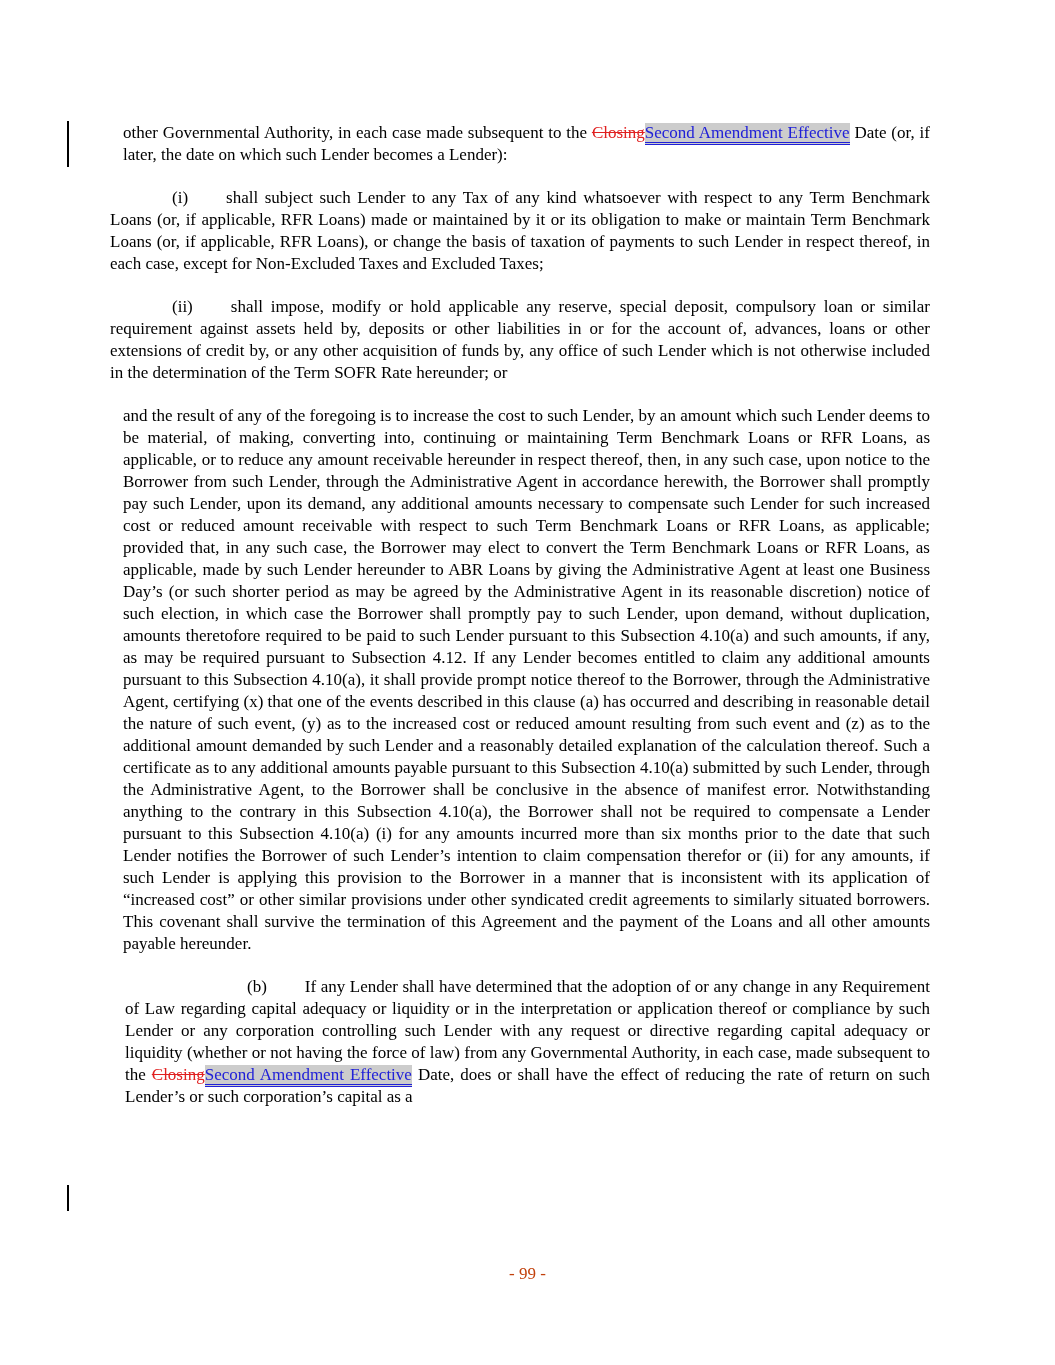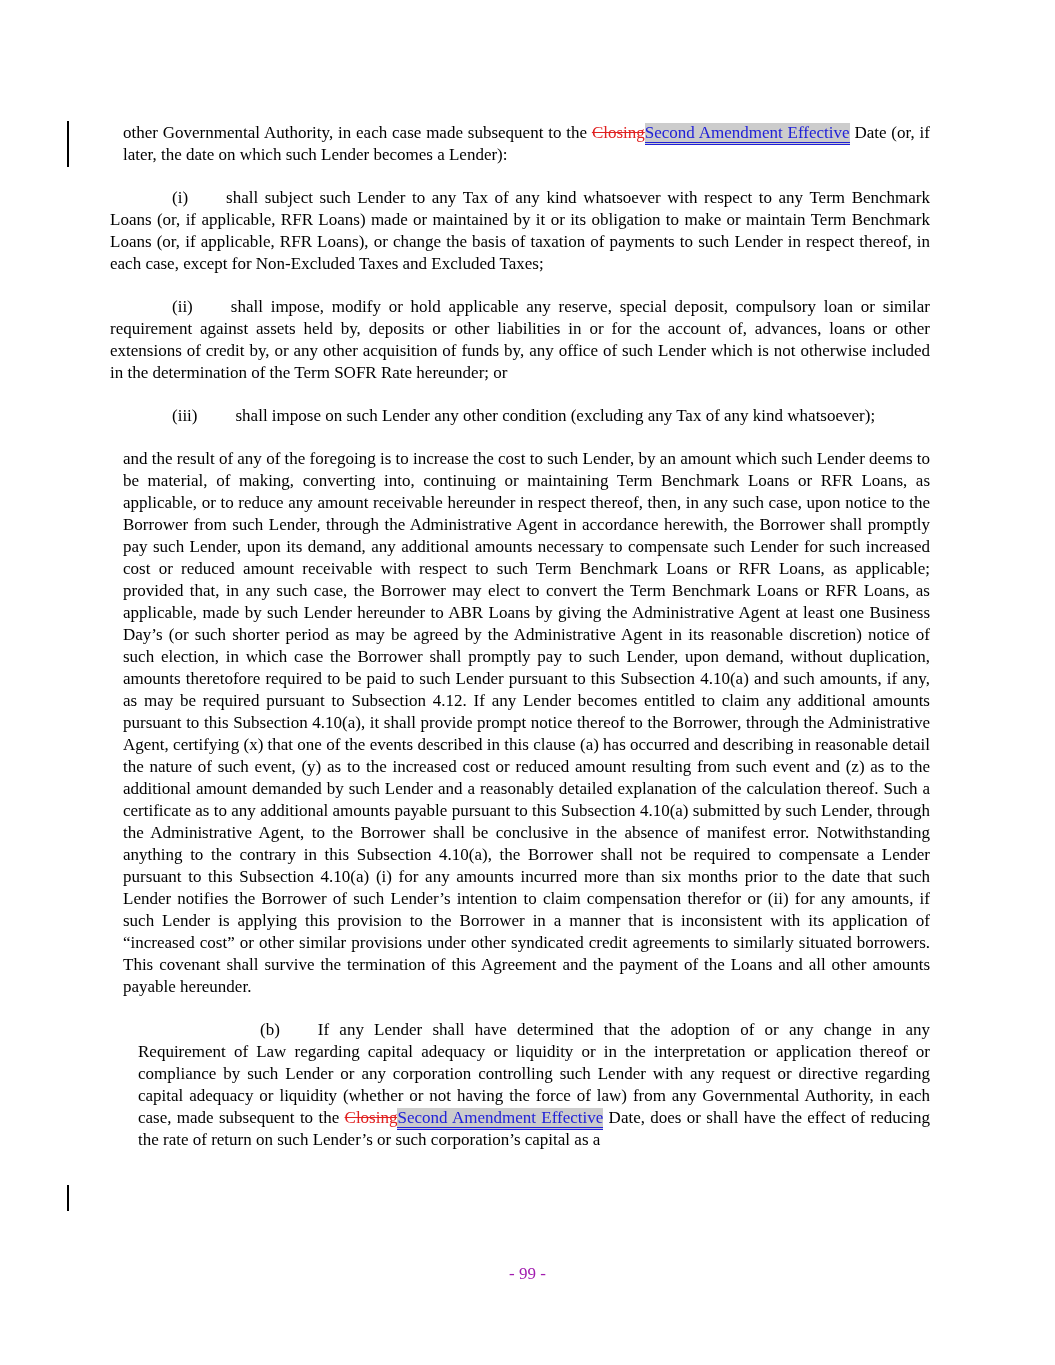--- a/index.html
+++ b/index.html
@@ -10,21 +10,21 @@
     font-family:"Liberation Serif", "DejaVu Serif", serif;
     font-size:17px; line-height:22px; color:#000;
     overflow:hidden;
   }
   .content {
     position:absolute; left:110px; top:122px; width:820px;
   }
   .para { text-align:justify; margin:0 0 21px 0; }
   .para.flush-indent { margin-left:13px; }
   .para.clause { text-indent:62px; }
-  .para.b-clause { margin-left:28px; text-indent:122px; }
+  .para.b-clause { margin-left:15px; text-indent:122px; }
   .run-n { color:#000; }
   .run-label { color:#000; }
   .run-tab { display:inline-block; width:38px; }
   .run-u { }
   .run-del {
     color:var(--del,#e02020);
     text-decoration:line-through;
     text-decoration-color:var(--del,#e02020);
   }
   .run-ins {
@@ -32,31 +32,30 @@
     background:var(--hl,#cccccc);
     border-bottom:3px double var(--ins,#2020d8);
   }
   .change-bar {
     position:absolute; left:67px; width:2px; background:#000;
   }
   .change-bar.top { top:121px; height:46px; }
   .change-bar.bottom { top:1185px; height:26px; }
   .page-number {
     position:absolute; left:0; right:0; top:1263px;
-    text-align:center; color:#a21caf;
+    text-align:center; color:#c2410c;
   }
 </style>
 </head>
 <body>
 
 <div class="page">
   <div class="change-bar top"></div>
   <div class="change-bar bottom"></div>
   <div class="content">
       <p class="para flush-indent"><span class="run-n">other Governmental Authority, in each case made subsequent to the </span><span class="run-del">Closing</span><span class="run-ins">Second Amendment Effective</span><span class="run-n"> Date (or, if later, the date on which such Lender becomes a Lender):</span></p>
       <p class="para clause"><span class="run-label">(i)</span><span class="run-tab"></span><span class="run-n">shall subject such Lender to any Tax of any kind whatsoever with respect to any Term Benchmark Loans (or, if applicable, RFR Loans) made or maintained by it or its obligation to make or maintain Term Benchmark Loans (or, if applicable, RFR Loans), or change the basis of taxation of payments to such Lender in respect thereof, in each case, except for Non-Excluded Taxes and Excluded Taxes;</span></p>
       <p class="para clause"><span class="run-label">(ii)</span><span class="run-tab"></span><span class="run-n">shall impose, modify or hold applicable any reserve, special deposit, compulsory loan or similar requirement against assets held by, deposits or other liabilities in or for the account of, advances, loans or other extensions of credit by, or any other acquisition of funds by, any office of such Lender which is not otherwise included in the determination of the Term SOFR Rate hereunder; or</span></p>
-      <p class="para clause"><span class="run-label">(iii)</span><span class="run-tab"></span><span class="run-n">shall impose on such Lender any other condition (excluding any Tax of any kind whatsoever);</span></p>
       <p class="para flush-indent"><span class="run-n">and the result of any of the foregoing is to increase the cost to such Lender, by an amount which such Lender deems to be material, of making, converting into, continuing or maintaining Term Benchmark Loans or RFR Loans, as applicable, or to reduce any amount receivable hereunder in respect thereof, then, in any such case, upon notice to the Borrower from such Lender, through the Administrative Agent in accordance herewith, the Borrower shall promptly pay such Lender, upon its demand, any additional amounts necessary to compensate such Lender for such increased cost or reduced amount receivable with respect to such Term Benchmark Loans or RFR Loans, as applicable; </span><span class="run-u">provided</span><span class="run-n"> that, in any such case, the Borrower may elect to convert the Term Benchmark Loans or RFR Loans, as applicable, made by such Lender hereunder to ABR Loans by giving the Administrative Agent at least one Business Day’s (or such shorter period as may be agreed by the Administrative Agent in its reasonable discretion) notice of such election, in which case the Borrower shall promptly pay to such Lender, upon demand, without duplication, amounts theretofore required to be paid to such Lender pursuant to this </span><span class="run-u">Subsection 4.10(a)</span><span class="run-n"> and such amounts, if any, as may be required pursuant to </span><span class="run-u">Subsection 4.12</span><span class="run-n">. If any Lender becomes entitled to claim any additional amounts pursuant to this </span><span class="run-u">Subsection 4.10(a)</span><span class="run-n">, it shall provide prompt notice thereof to the Borrower, through the Administrative Agent, certifying (</span><span class="run-u">x</span><span class="run-n">) that one of the events described in this clause (</span><span class="run-u">a</span><span class="run-n">) has occurred and describing in reasonable detail the nature of such event, (</span><span class="run-u">y</span><span class="run-n">) as to the increased cost or reduced amount resulting from such event and (</span><span class="run-u">z</span><span class="run-n">) as to the additional amount demanded by such Lender and a reasonably detailed explanation of the calculation thereof. Such a certificate as to any additional amounts payable pursuant to this </span><span class="run-u">Subsection 4.10(a)</span><span class="run-n"> submitted by such Lender, through the Administrative Agent, to the Borrower shall be conclusive in the absence of manifest error. Notwithstanding anything to the contrary in this </span><span class="run-u">Subsection 4.10(a)</span><span class="run-n">, the Borrower shall not be required to compensate a Lender pursuant to this </span><span class="run-u">Subsection 4.10(a)</span><span class="run-n"> (</span><span class="run-u">i</span><span class="run-n">) for any amounts incurred more than six months prior to the date that such Lender notifies the Borrower of such Lender’s intention to claim compensation therefor or (</span><span class="run-u">ii</span><span class="run-n">) for any amounts, if such Lender is applying this provision to the Borrower in a manner that is inconsistent with its application of “increased cost” or other similar provisions under other syndicated credit agreements to similarly situated borrowers. This covenant shall survive the termination of this Agreement and the payment of the Loans and all other amounts payable hereunder.</span></p>
       <p class="para b-clause"><span class="run-label">(b)</span><span class="run-tab"></span><span class="run-n">If any Lender shall have determined that the adoption of or any change in any Requirement of Law regarding capital adequacy or liquidity or in the interpretation or application thereof or compliance by such Lender or any corporation controlling such Lender with any request or directive regarding capital adequacy or liquidity (whether or not having the force of law) from any Governmental Authority, in each case, made subsequent to the </span><span class="run-del">Closing</span><span class="run-ins">Second Amendment Effective</span><span class="run-n"> Date, does or shall have the effect of reducing the rate of return on such Lender’s or such corporation’s capital as a</span></p>
     </div>
   <div class="page-number">- 99 -</div>
 </div>
 
 </body></html>

